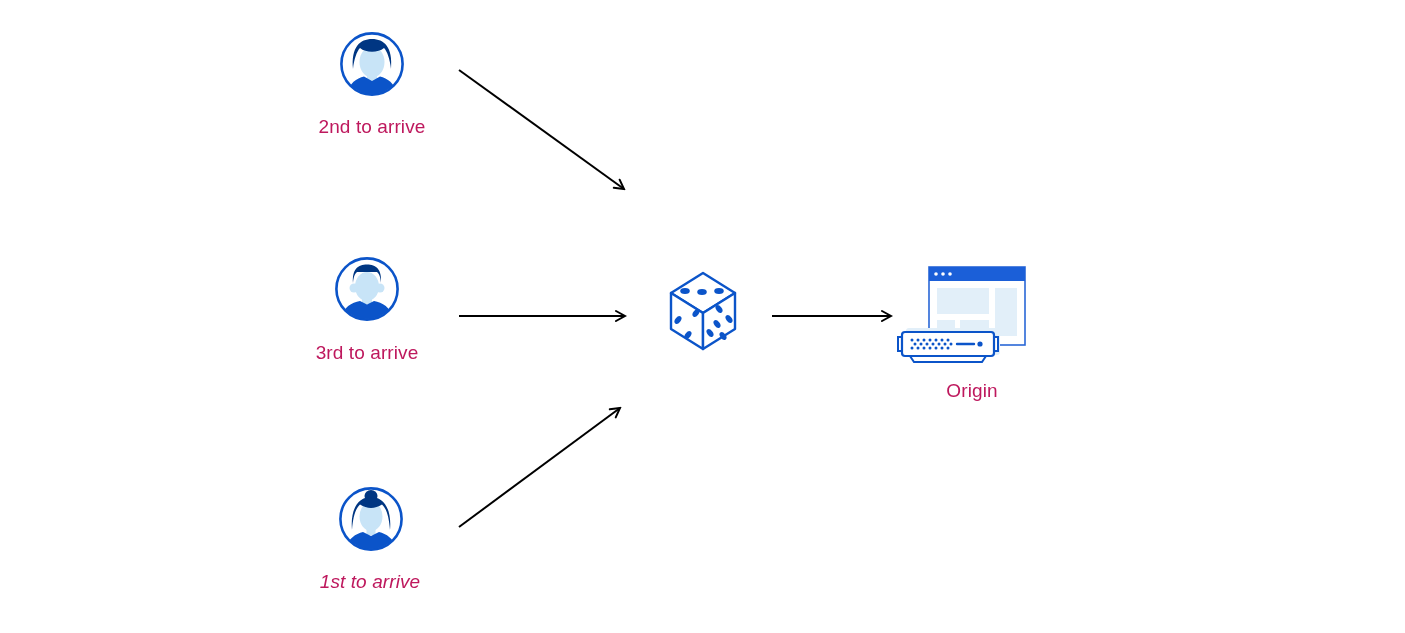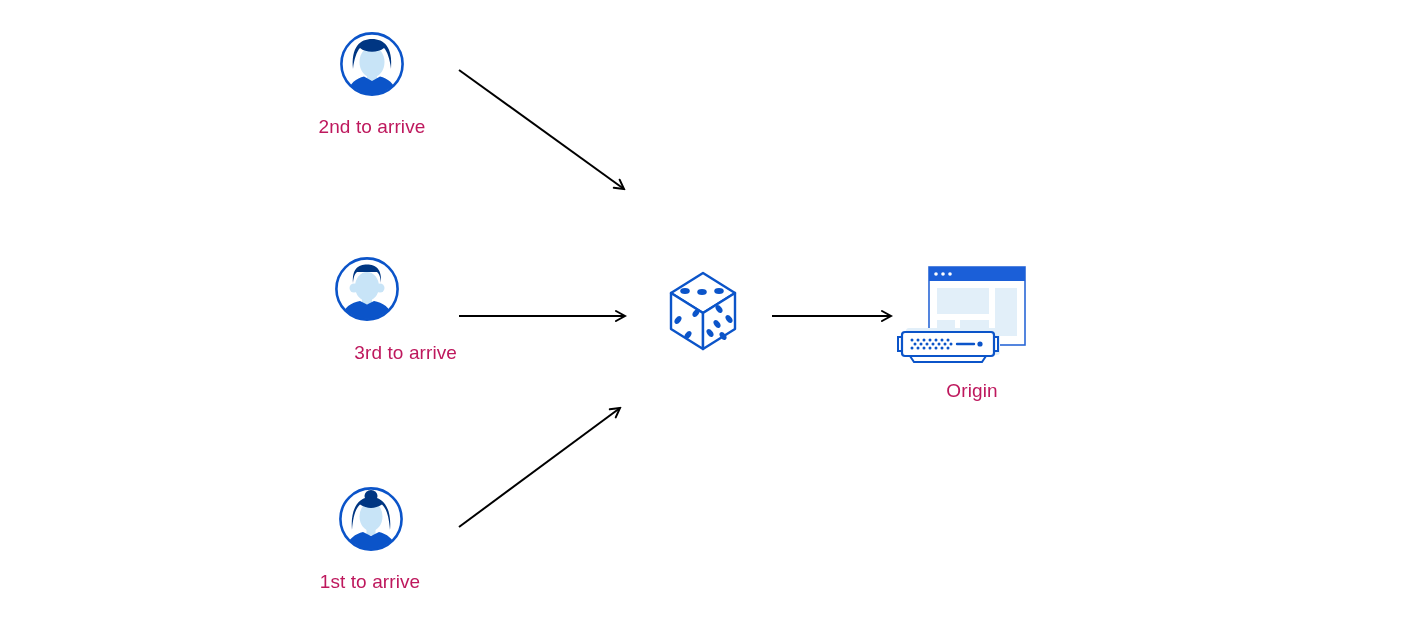--- a/index.html
+++ b/index.html
@@ -19,23 +19,23 @@
     text-align: center;
     font-size: 19px;
     line-height: 22px;
     color: #be185d;
     letter-spacing: 0.1px;
   }
   
   .avatar-2nd  { left: 339px; top: 31px;  }
   .label-2nd   { left: 282px; top: 116px; }
   .avatar-3rd  { left: 334px; top: 256px; }
-  .label-3rd   { left: 277px; top: 342px; text-align: right; }
+  .label-3rd   { left: 277px; top: 342px; }
   .avatar-1st  { left: 338px; top: 486px; }
-  .label-1st   { left: 280px; top: 571px; }
+  .label-1st   { left: 280px; top: 571px; font-style: italic; }
   .dice-node   { left: 668px; top: 271px; }
   .origin-node { left: 894px; top: 262px; }
   .label-origin{ left: 882px; top: 380px; }
   .arrow-layer {
     position: absolute;
     left: 0; top: 0;
     width: 1405px; height: 633px;
     pointer-events: none;
   }
 </style>

